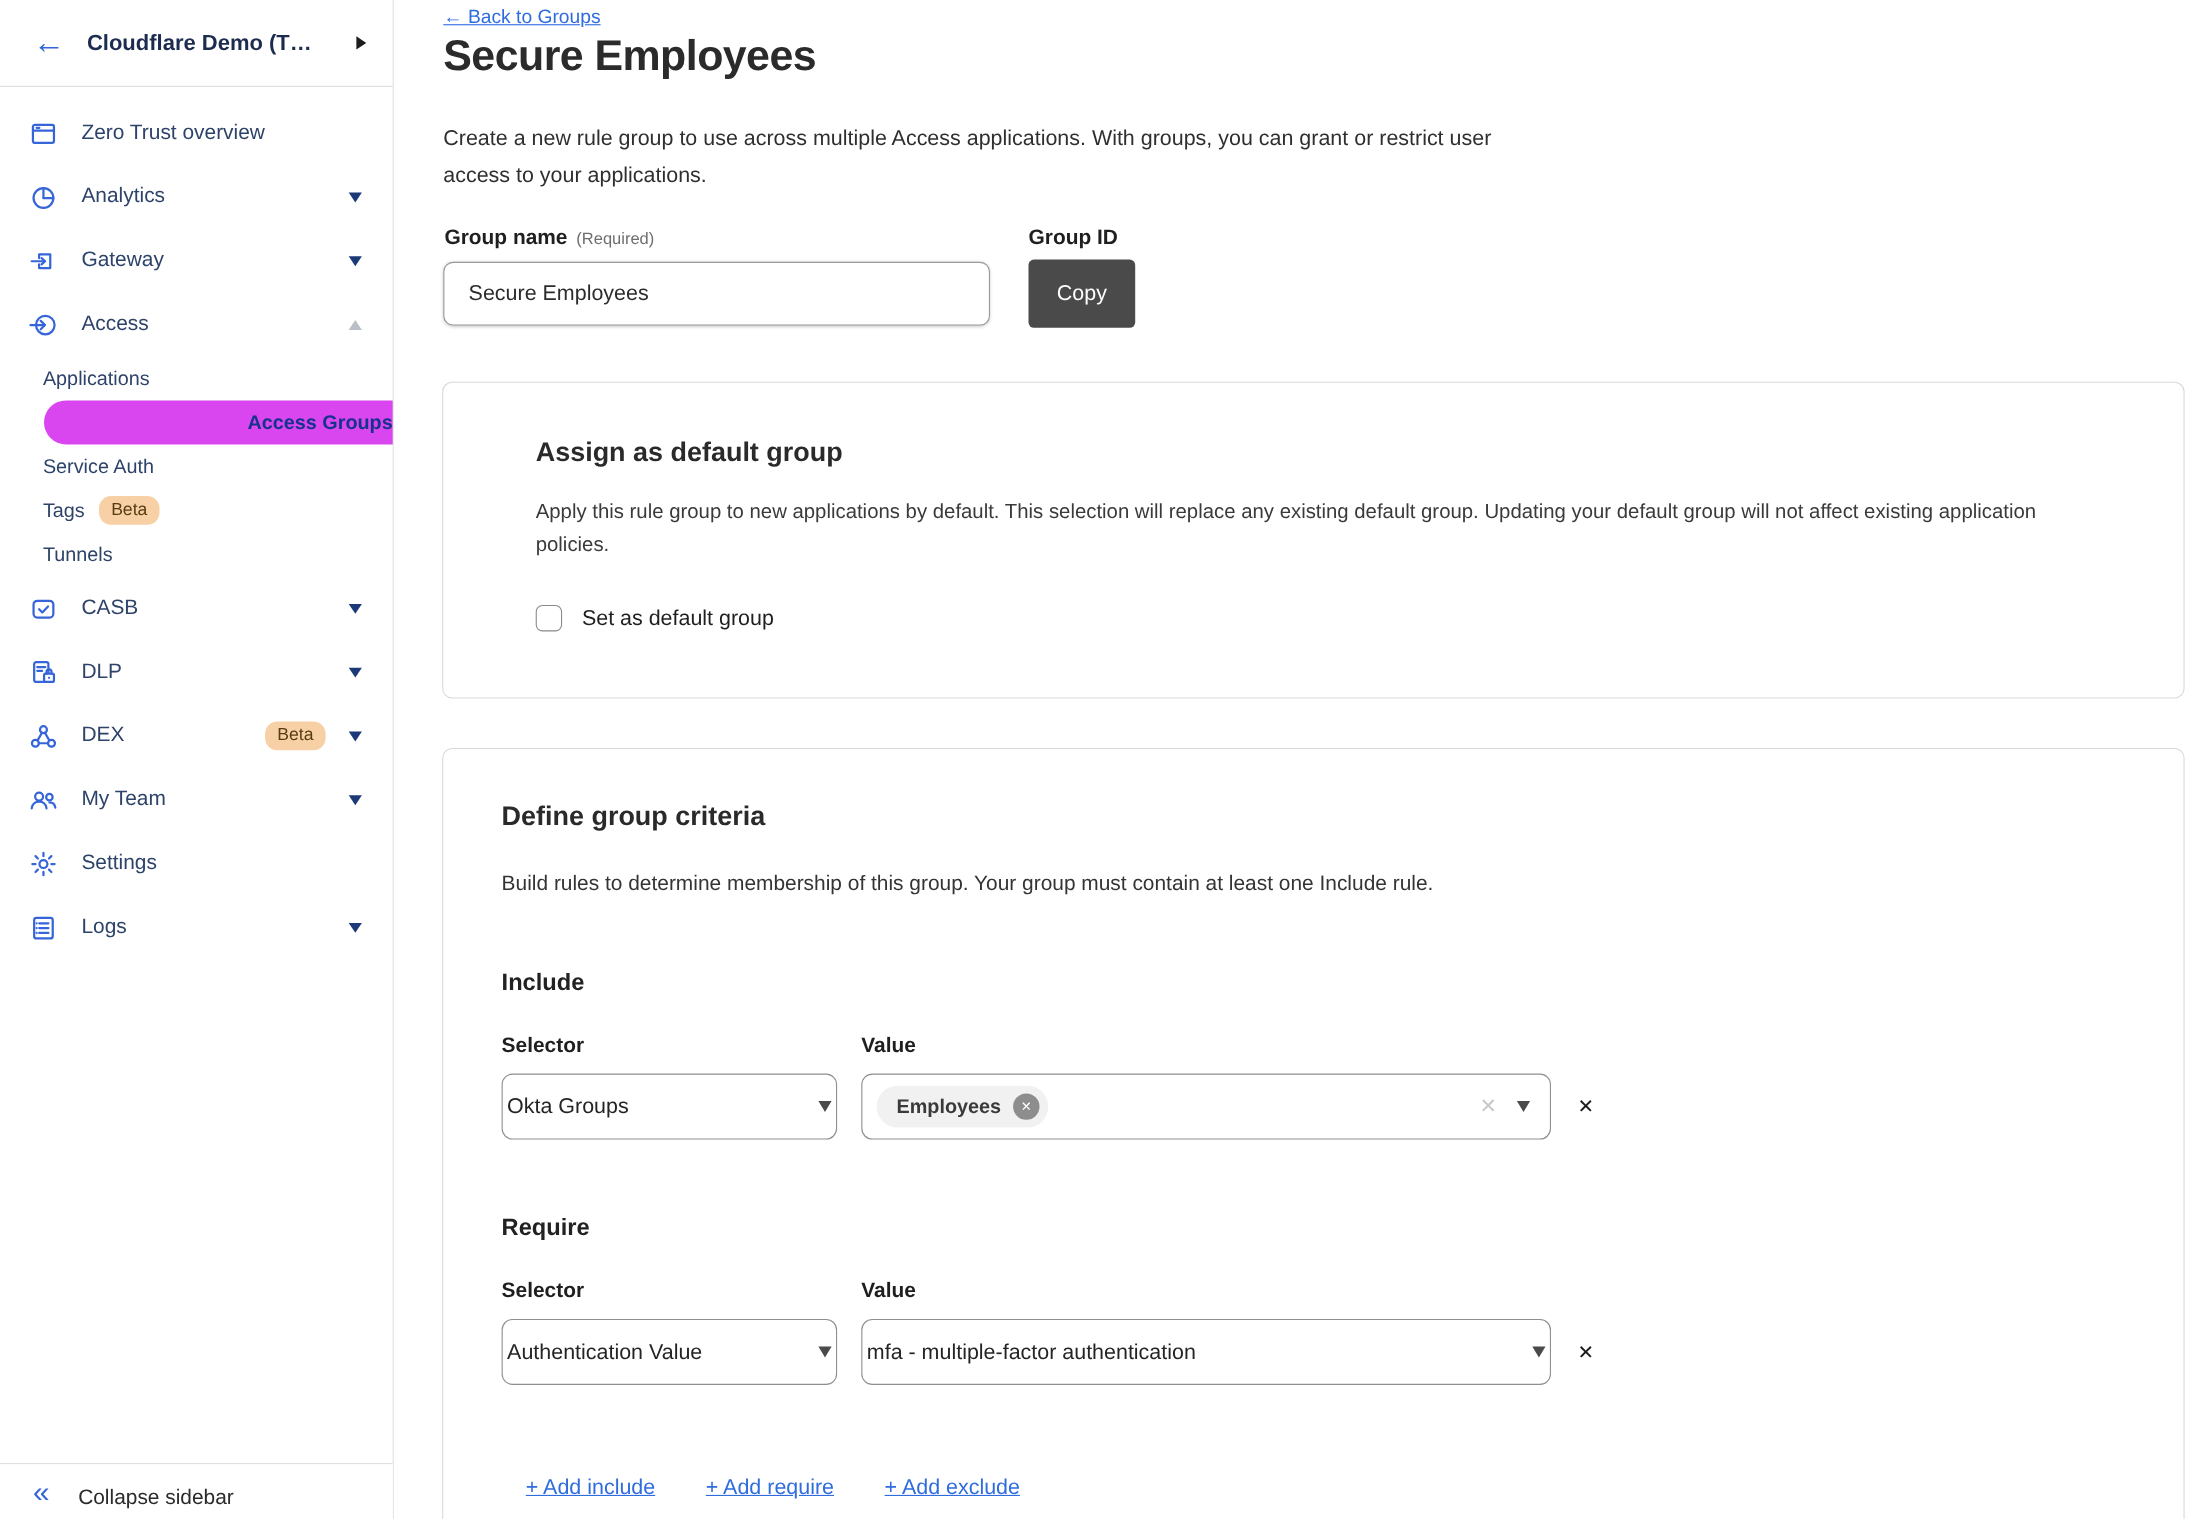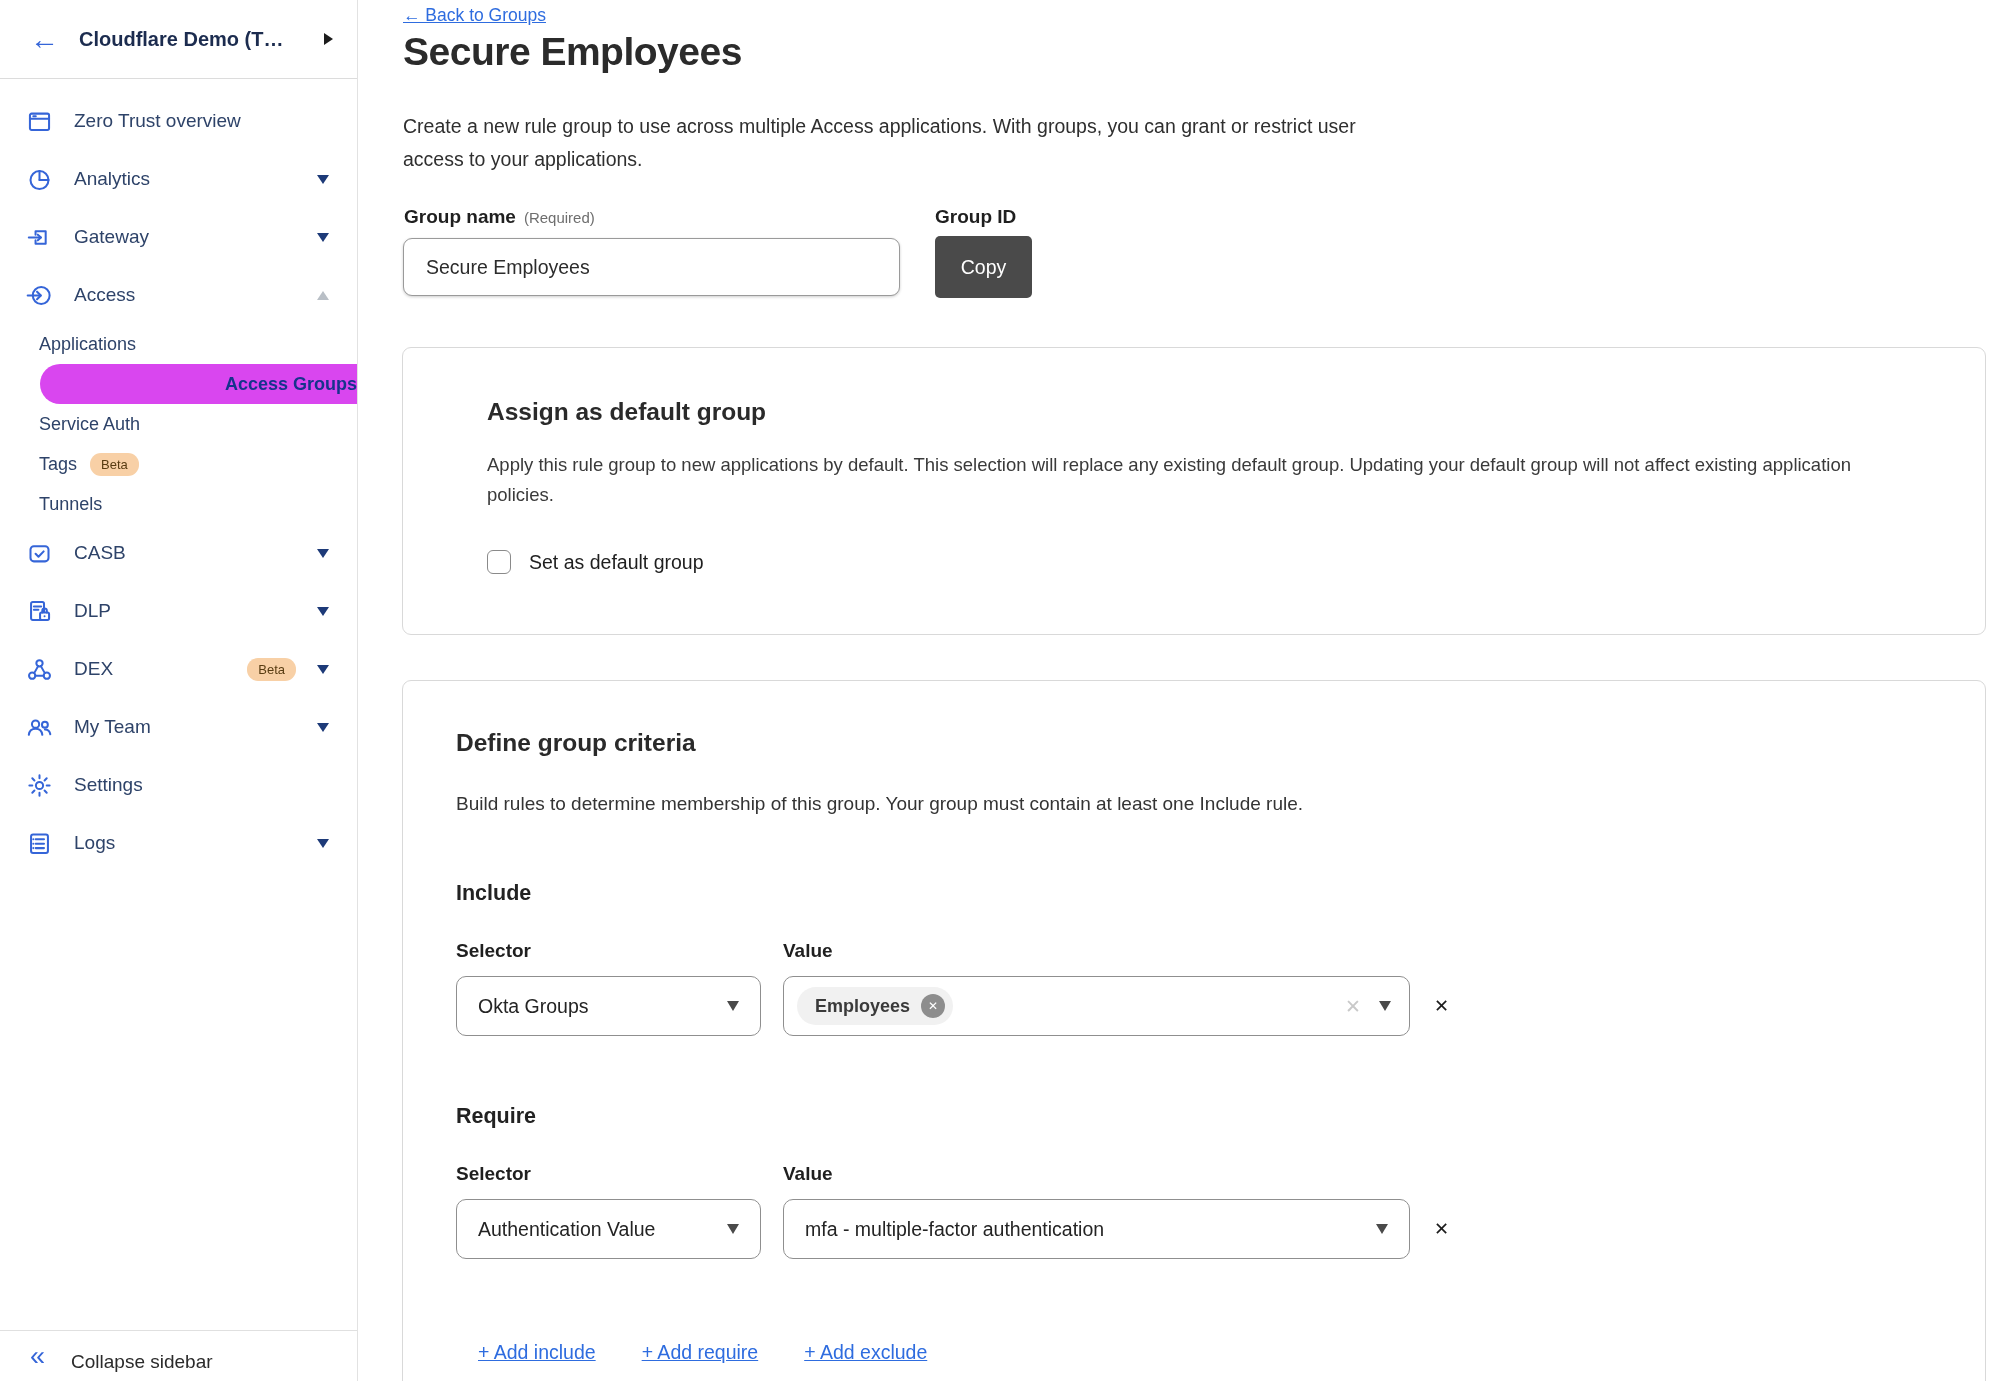--- a/index.html
+++ b/index.html
@@ -17,21 +17,21 @@
   .sb-nav { position:absolute; top:92px; left:0; right:0; }
   .nav-item { height:58px; display:flex; align-items:center; padding:0 28px 0 26px; gap:21px; cursor:pointer; }
   .icon { width:27px; height:27px; color:#3565d8; display:flex; align-items:center; justify-content:center; flex:none; }
   .icon svg { width:100%; height:100%; }
   .nav-label { font-size:19px; color:#2e4369; flex:1; white-space:nowrap; }
   .chev { width:0; height:0; flex:none; cursor:pointer; }
   .chev.down { border-top:9px solid #1d3a78; border-left:6.5px solid transparent; border-right:6.5px solid transparent; }
   .chev.up { border-bottom:9px solid #b9bfc6; border-left:6.5px solid transparent; border-right:6.5px solid transparent; }
   .nav-sub { height:40px; display:flex; align-items:center; padding-left:39px; font-size:18px; color:#2e4369; cursor:pointer; }
   .nav-sub.active { background:#d946ef; border-radius:20px 0 0 20px; margin-left:40px; padding-left:39px; font-weight:700; color:#16338c;justify-content:flex-end; }
-  .badge { background:#f8d0a6; color:#583c12; font-size:13px; font-weight:500; padding:4px 11px; border-radius:11px; margin-left:13px; white-space:nowrap; }
+  .badge { background:#f8d0a6; color:#583c12; font-size:16px; font-weight:500; padding:4px 11px; border-radius:11px; margin-left:13px; white-space:nowrap; }
   .sb-footer { position:absolute; bottom:0; left:0; width:357px; height:51px; border-top:1px solid #e0e0e0; display:flex; align-items:center; padding-left:30px; gap:26px; cursor:pointer; background:#fff; }
   .collapse-icon { color:#3565d8; font-size:27px; line-height:1; }
   .collapse-label { font-size:19px; color:#2b2b2b; position:relative; top:6px; }
   
   .main { position:absolute; left:403px; top:0; width:1584px; height:100%; }
   .back-link { position:absolute; top:5px; left:0; font-size:17.5px; color:#2e6cdf; text-decoration:underline; cursor:pointer; }
   .page-title { position:absolute; top:30px; left:0; font-size:39px; font-weight:700; color:#2b2b2b; letter-spacing:-0.5px; }
   .page-desc { position:absolute; top:110px; left:0; width:990px; font-size:19.5px; line-height:33px; color:#2f2f2f; }
   .field-label { font-size:19px; font-weight:700; color:#1f1f1f; }
   .required-hint { font-size:15px; color:#6e6e6e; font-weight:400; margin-left:8px; }
@@ -48,21 +48,21 @@
   .card1 .card-body { font-size:18.5px; line-height:30px; color:#3a3a3a; margin-top:24px; max-width:1412px; }
   .cb-row { margin-top:40px; display:flex; align-items:center; gap:18px; cursor:pointer; }
   .checkbox { width:24px; height:24px; border:1.6px solid #8a8a8a; border-radius:6px; background:#fff; flex:none; }
   .cb-label { font-size:19.5px; color:#1f1f1f; }
   .card2 .card-body { font-size:19px; color:#343434; margin-top:36px; }
   .sec-heading { font-size:21.5px; font-weight:700; color:#222; margin-top:66px; }
   .sec-heading.require { margin-top:68px; }
   .labels-row { display:flex; margin-top:34px; }
   .labels-row .l1 { width:327px; }
   .rule-row { display:flex; margin-top:14px; align-items:center; }
-  .select { height:60px; border:1.4px solid #8f8f8f; border-radius:10px; display:flex; align-items:center; padding:0 21px; font-size:19.5px; color:#242424; background:#fff; cursor:pointer; }
+  .select { height:60px; border:1.4px solid #8f8f8f; border-radius:10px; display:flex; align-items:center; padding:0 4px; font-size:19.5px; color:#242424; background:#fff; cursor:pointer; }
   .sel-selector { width:305px; margin-right:22px; }
   .sel-value { width:627px; }
   .caret { width:0; height:0; border-top:10px solid #4a4a4a; border-left:6.5px solid transparent; border-right:6.5px solid transparent; margin-left:auto; flex:none; }
   .multi { padding:0 18px 0 13px; }
   .chip { background:#f1f1f1; border-radius:19px; height:38px; display:flex; align-items:center; padding:0 8px 0 18px; gap:11px; flex:none; }
   .chip-label { font-size:18px; font-weight:600; color:#3a3a3a; }
   .chip-x { width:24px; height:24px; border-radius:50%; background:#8d8d8d; color:#fff; font-size:12px; display:flex; align-items:center; justify-content:center; cursor:pointer; }
   .clear-x { color:#c9c9c9; font-size:19px; margin-left:auto; margin-right:18px; cursor:pointer; }
   .multi .caret { margin-left:0; }
   .row-remove { font-size:18px; color:#1c1c1c; margin-left:24px; cursor:pointer; }

